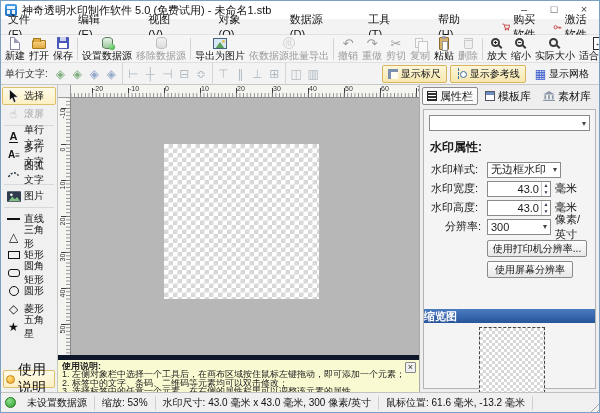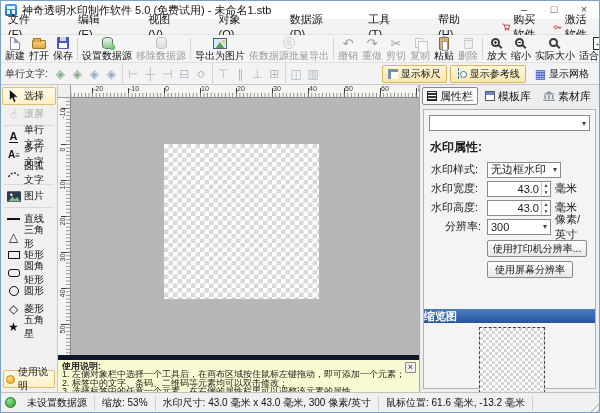--- a/index.html
+++ b/index.html
@@ -105,21 +105,21 @@
   .ssep{height:1px;background:#d8d8d8;margin:2px 3px;}
   .t-glyph{font-size:12px;line-height:12px;color:#111;}
   .t-A{font-weight:bold;font-size:11px;line-height:11px;border-bottom:1px solid #111;padding:0 1px;}
   .t-Am{font-weight:bold;font-size:10px;line-height:10px;}
   .t-Am small{font-size:8px;letter-spacing:-1px;}
   .t-line{width:13px;height:0;border-top:2px solid #111;}
   .t-rect{width:12px;height:8px;border:1px solid #111;}
   .t-rrect{width:12px;height:8px;border:1px solid #111;border-radius:3px;}
   .t-circ{width:10px;height:10px;border:1px solid #111;border-radius:50%;}
   .help-btn{position:absolute;left:2px;right:2px;bottom:4px;height:18px;display:flex;align-items:center;
-    gap:3px;padding:0 2px;font-size:10px;background:linear-gradient(#fefae8,#fdf0c4);
+    gap:3px;padding:0 2px;font-size:14px;background:linear-gradient(#fefae8,#fdf0c4);
     border:1px solid #dfc06a;border-radius:2px;color:#111;}
   .ic-bulb{width:9px;height:9px;border-radius:50%;background:radial-gradient(circle at 35% 30%,#ffe27a,#f59d1c);
     border:1px solid #c8871e;flex:none;}
 
   
   .canvas-wrap{flex:1;position:relative;background:#b7b7b7;overflow:hidden;}
   .ruler-corner{position:absolute;left:0;top:0;width:13px;height:13px;background:#efefef;
     border-right:1px solid #9a9a9a;border-bottom:1px solid #9a9a9a;z-index:3;}
   .hruler{position:absolute;left:13px;right:0;top:0;height:13px;background:#f4f4f0;
     border-bottom:1px solid #8a8a8a;z-index:2;}

